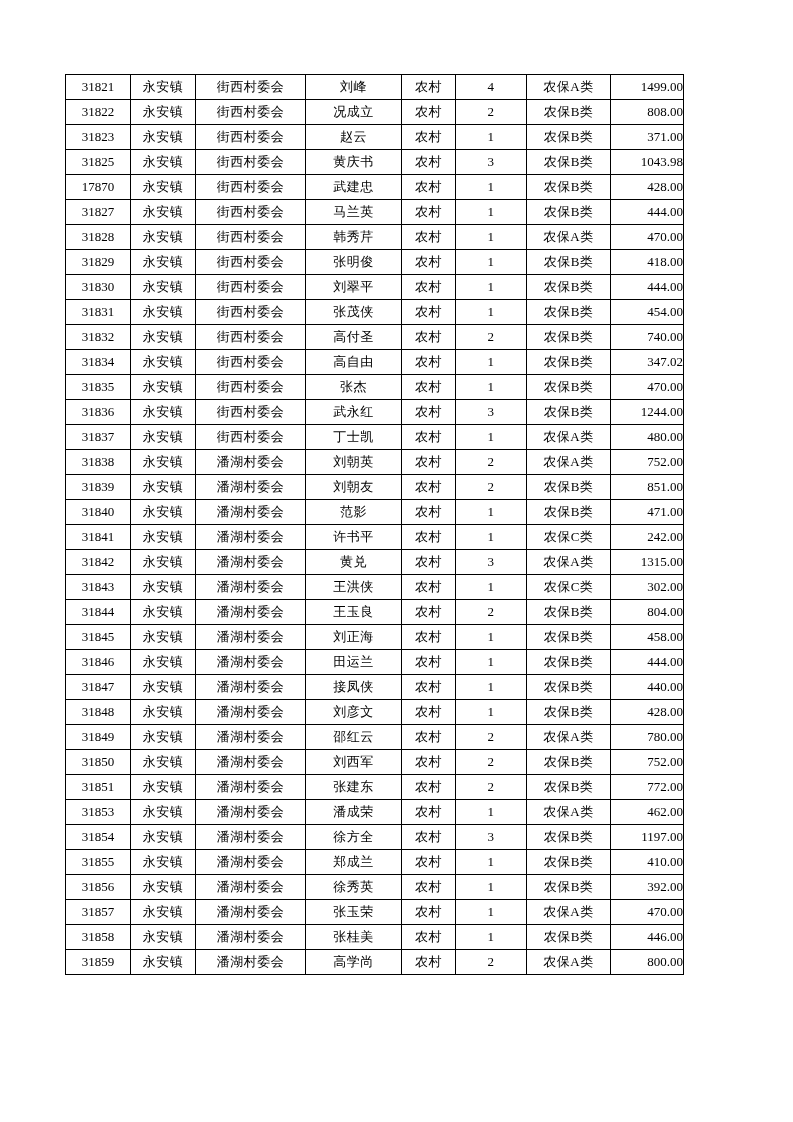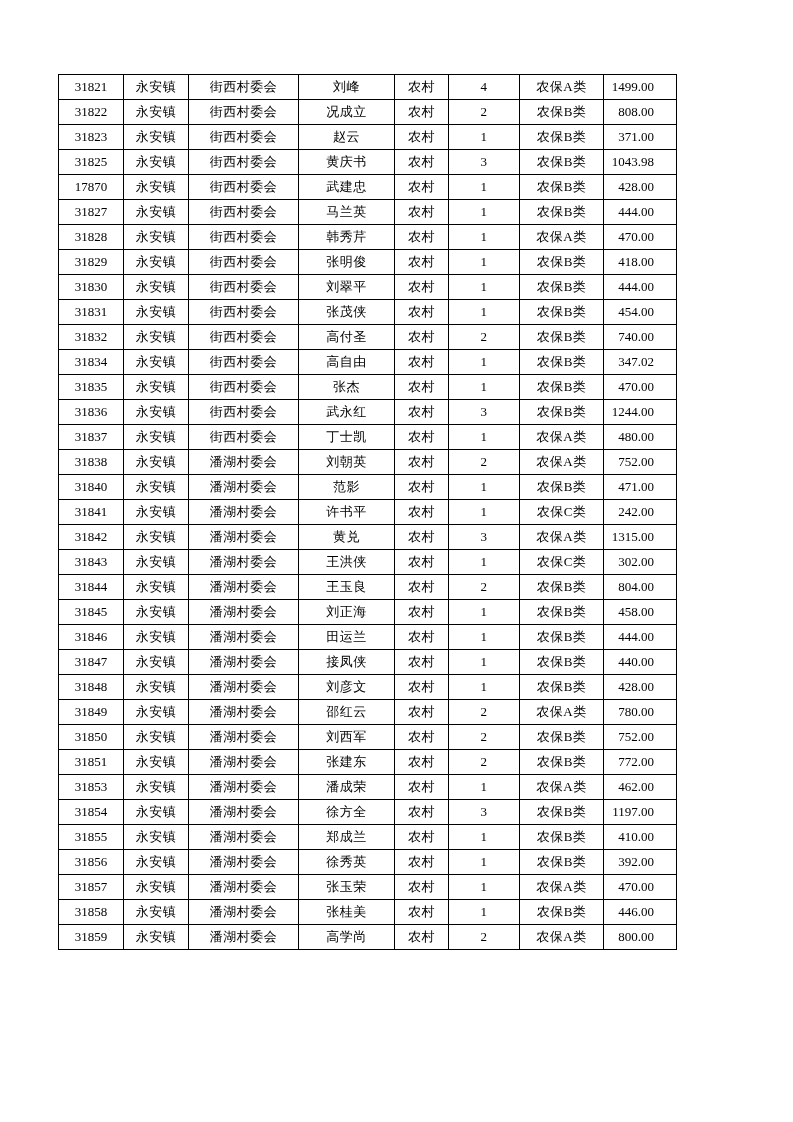--- a/index.html
+++ b/index.html
@@ -9,40 +9,39 @@
     font-family:"Liberation Serif","DejaVu Serif",serif;
   }
   .page{
     position:relative;
     width:793px;height:1122px;
     background:#ffffff;
     overflow:hidden;
   }
   table.data-table{
     position:absolute;
-    left:58px;top:74px;
+    left:65px;top:74px;
     border-collapse:collapse;
     table-layout:fixed;
     font-family:"Liberation Serif","DejaVu Serif",serif;
     font-size:13px;
     color:#000000;
   }
   table.data-table td{
     border:1px solid #000000;
     height:24px;
     padding:0;
     text-align:center;
     vertical-align:middle;
     white-space:nowrap;
     overflow:hidden;
     letter-spacing:0.5px;
   }
   table.data-table td.col-7{
     text-align:right;
-    padding-right:22px;
     letter-spacing:0;
   }
   table.data-table td.col-0{
     letter-spacing:0;
   }
 </style>
 </head>
 <body>
 
 <div class="page">
@@ -212,20 +211,30 @@
           <td class="col-0">31838</td>
           <td class="col-1">永安镇</td>
           <td class="col-2">潘湖村委会</td>
           <td class="col-3">刘朝英</td>
           <td class="col-4">农村</td>
           <td class="col-5">2</td>
           <td class="col-6">农保A类</td>
           <td class="col-7">752.00</td>
         </tr>
         <tr>
+          <td class="col-0">31839</td>
+          <td class="col-1">永安镇</td>
+          <td class="col-2">潘湖村委会</td>
+          <td class="col-3">刘朝友</td>
+          <td class="col-4">农村</td>
+          <td class="col-5">2</td>
+          <td class="col-6">农保B类</td>
+          <td class="col-7">851.00</td>
+        </tr>
+        <tr>
           <td class="col-0">31840</td>
           <td class="col-1">永安镇</td>
           <td class="col-2">潘湖村委会</td>
           <td class="col-3">范影</td>
           <td class="col-4">农村</td>
           <td class="col-5">1</td>
           <td class="col-6">农保B类</td>
           <td class="col-7">471.00</td>
         </tr>
         <tr>

